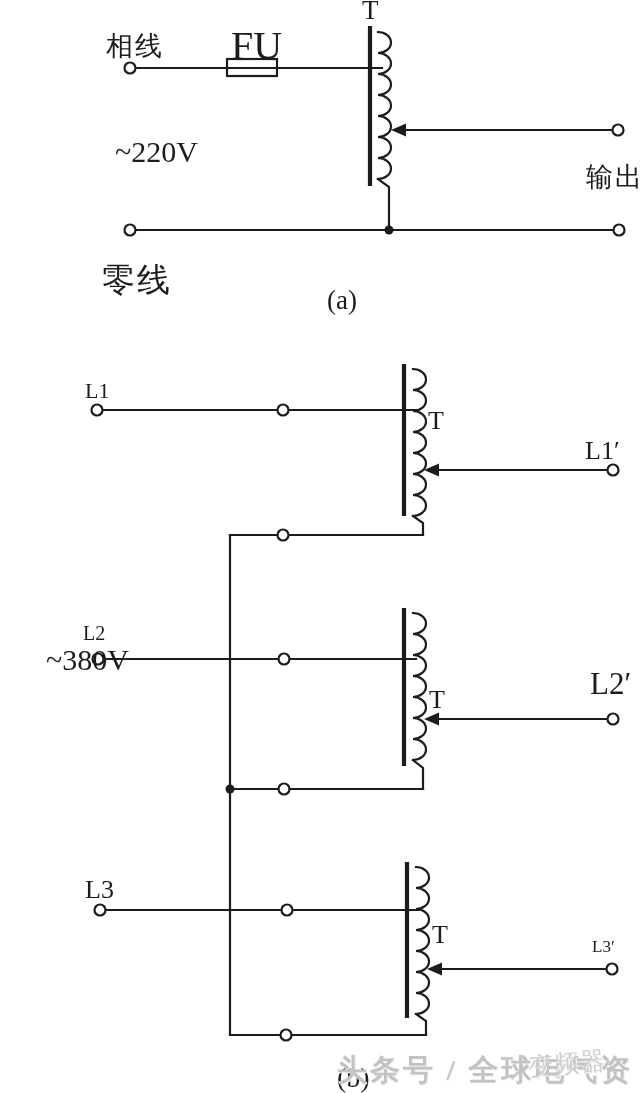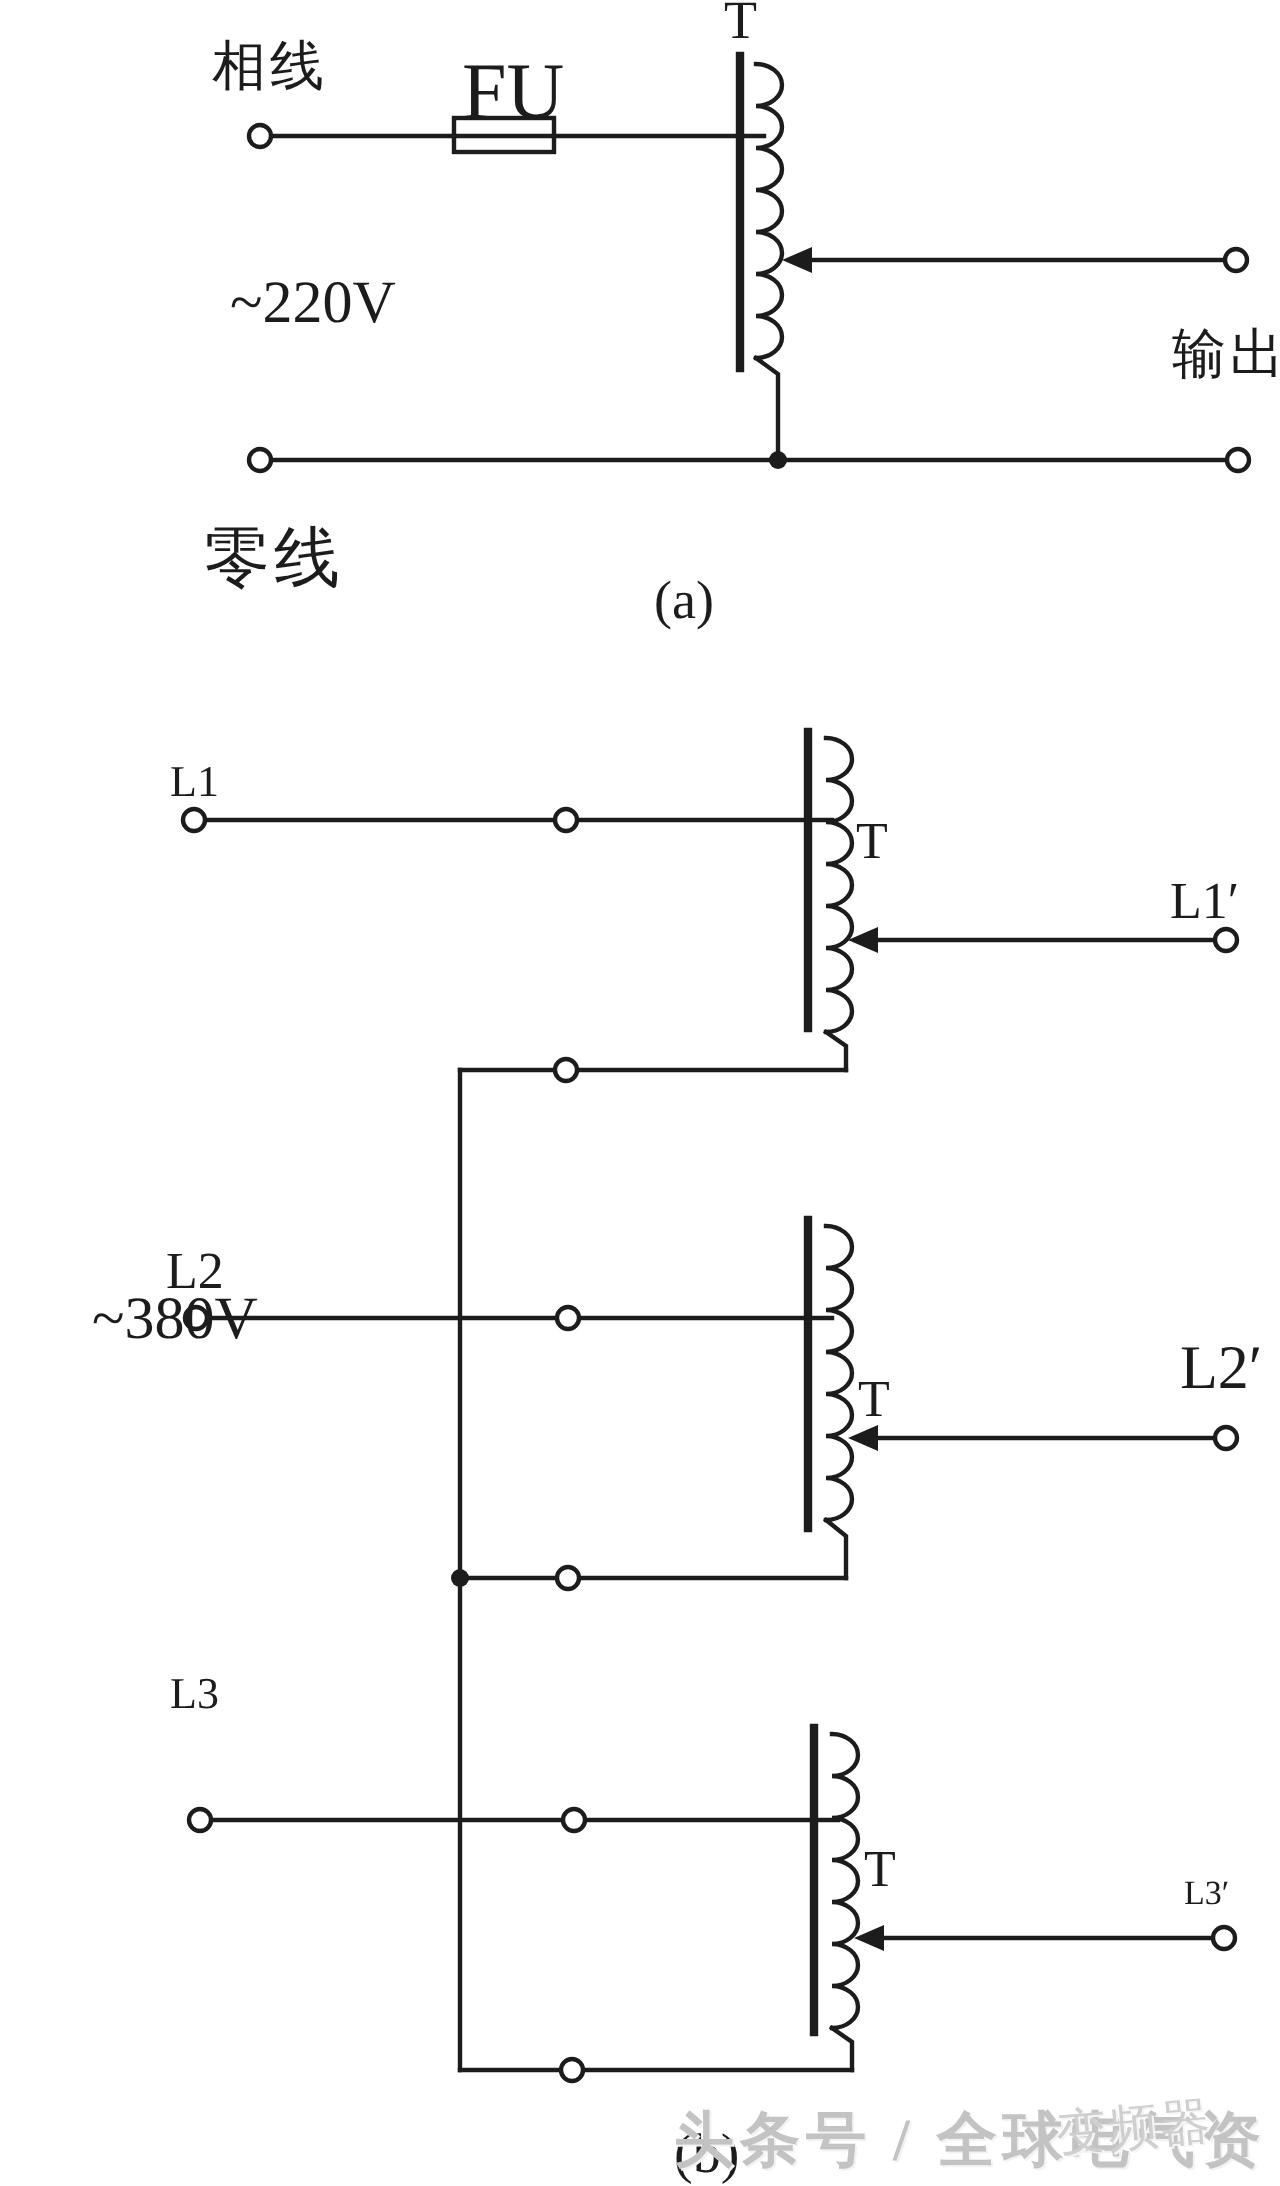--- a/index.html
+++ b/index.html
@@ -90,38 +90,38 @@
         <path d="M416,1014 L426,1021 V1035"></path>
         <path d="M426,1035 H230"></path>
         <circle cx="100" cy="910" r="5.5" fill="#fff"></circle>
         <circle cx="287" cy="910" r="5.5" fill="#fff"></circle>
         <circle cx="286" cy="1035" r="5.5" fill="#fff"></circle>
         <circle cx="612" cy="969" r="5.5" fill="#fff"></circle>
       </g>
     </g>
   </svg>
 
-  <div class="lbl cn" style="left:106px;top:20px;font-size:27px;">相线</div>
+  <div class="lbl cn" style="left:106px;top:33px;font-size:27px;">相线</div>
   <div class="lbl" style="left:231px;top:26px;font-size:40px;">FU</div>
   <div class="lbl" style="left:362px;top:-3px;font-size:27px;">T</div>
   <div class="lbl" style="left:103px;top:137px;font-size:30px;margin-left:12px;">~220V</div>
   <div class="lbl cn" style="left:586px;top:164px;font-size:27px;">输出</div>
   <div class="lbl cn" style="left:102px;top:225px;font-size:33px;margin-top:39px;">零线</div>
   <div class="lbl" style="left:327px;top:287px;font-size:27px;">(a)</div>
 
   <div class="lbl" style="left:85px;top:380px;font-size:22px;">L1</div>
   <div class="lbl" style="left:428px;top:408px;font-size:26px;">T</div>
   <div class="lbl" style="left:585px;top:438px;font-size:26px;">L1′</div>
 
   <div class="lbl" style="left:0px;top:645px;font-size:30px;padding-left:46px;">~380V</div>
-  <div class="lbl" style="left:83px;top:623px;font-size:26px;">L2</div>
+  <div class="lbl" style="left:83px;top:623px;font-size:20px;">L2</div>
   <div class="lbl" style="left:429px;top:687px;font-size:26px;">T</div>
   <div class="lbl" style="left:590px;top:668px;font-size:31px;">L2′</div>
 
-  <div class="lbl" style="left:85px;top:836px;font-size:22px;text-align:right;">L3</div>
+  <div class="lbl" style="left:85px;top:877px;font-size:26px;text-align:right;">L3</div>
   <div class="lbl" style="left:432px;top:922px;font-size:26px;">T</div>
   <div class="lbl" style="left:592px;top:938px;font-size:17px;">L3′</div>
 
   <div class="lbl" style="left:337px;top:1064px;font-size:28px;">(b)</div>
 
   <div class="wm" style="left:337px;top:1050px;font-size:30px;">头条号 / 全球电气资源</div>
   <div class="stamp" style="left:528px;top:1047px;font-size:25px;">变频器</div>
 
 </div>
 

